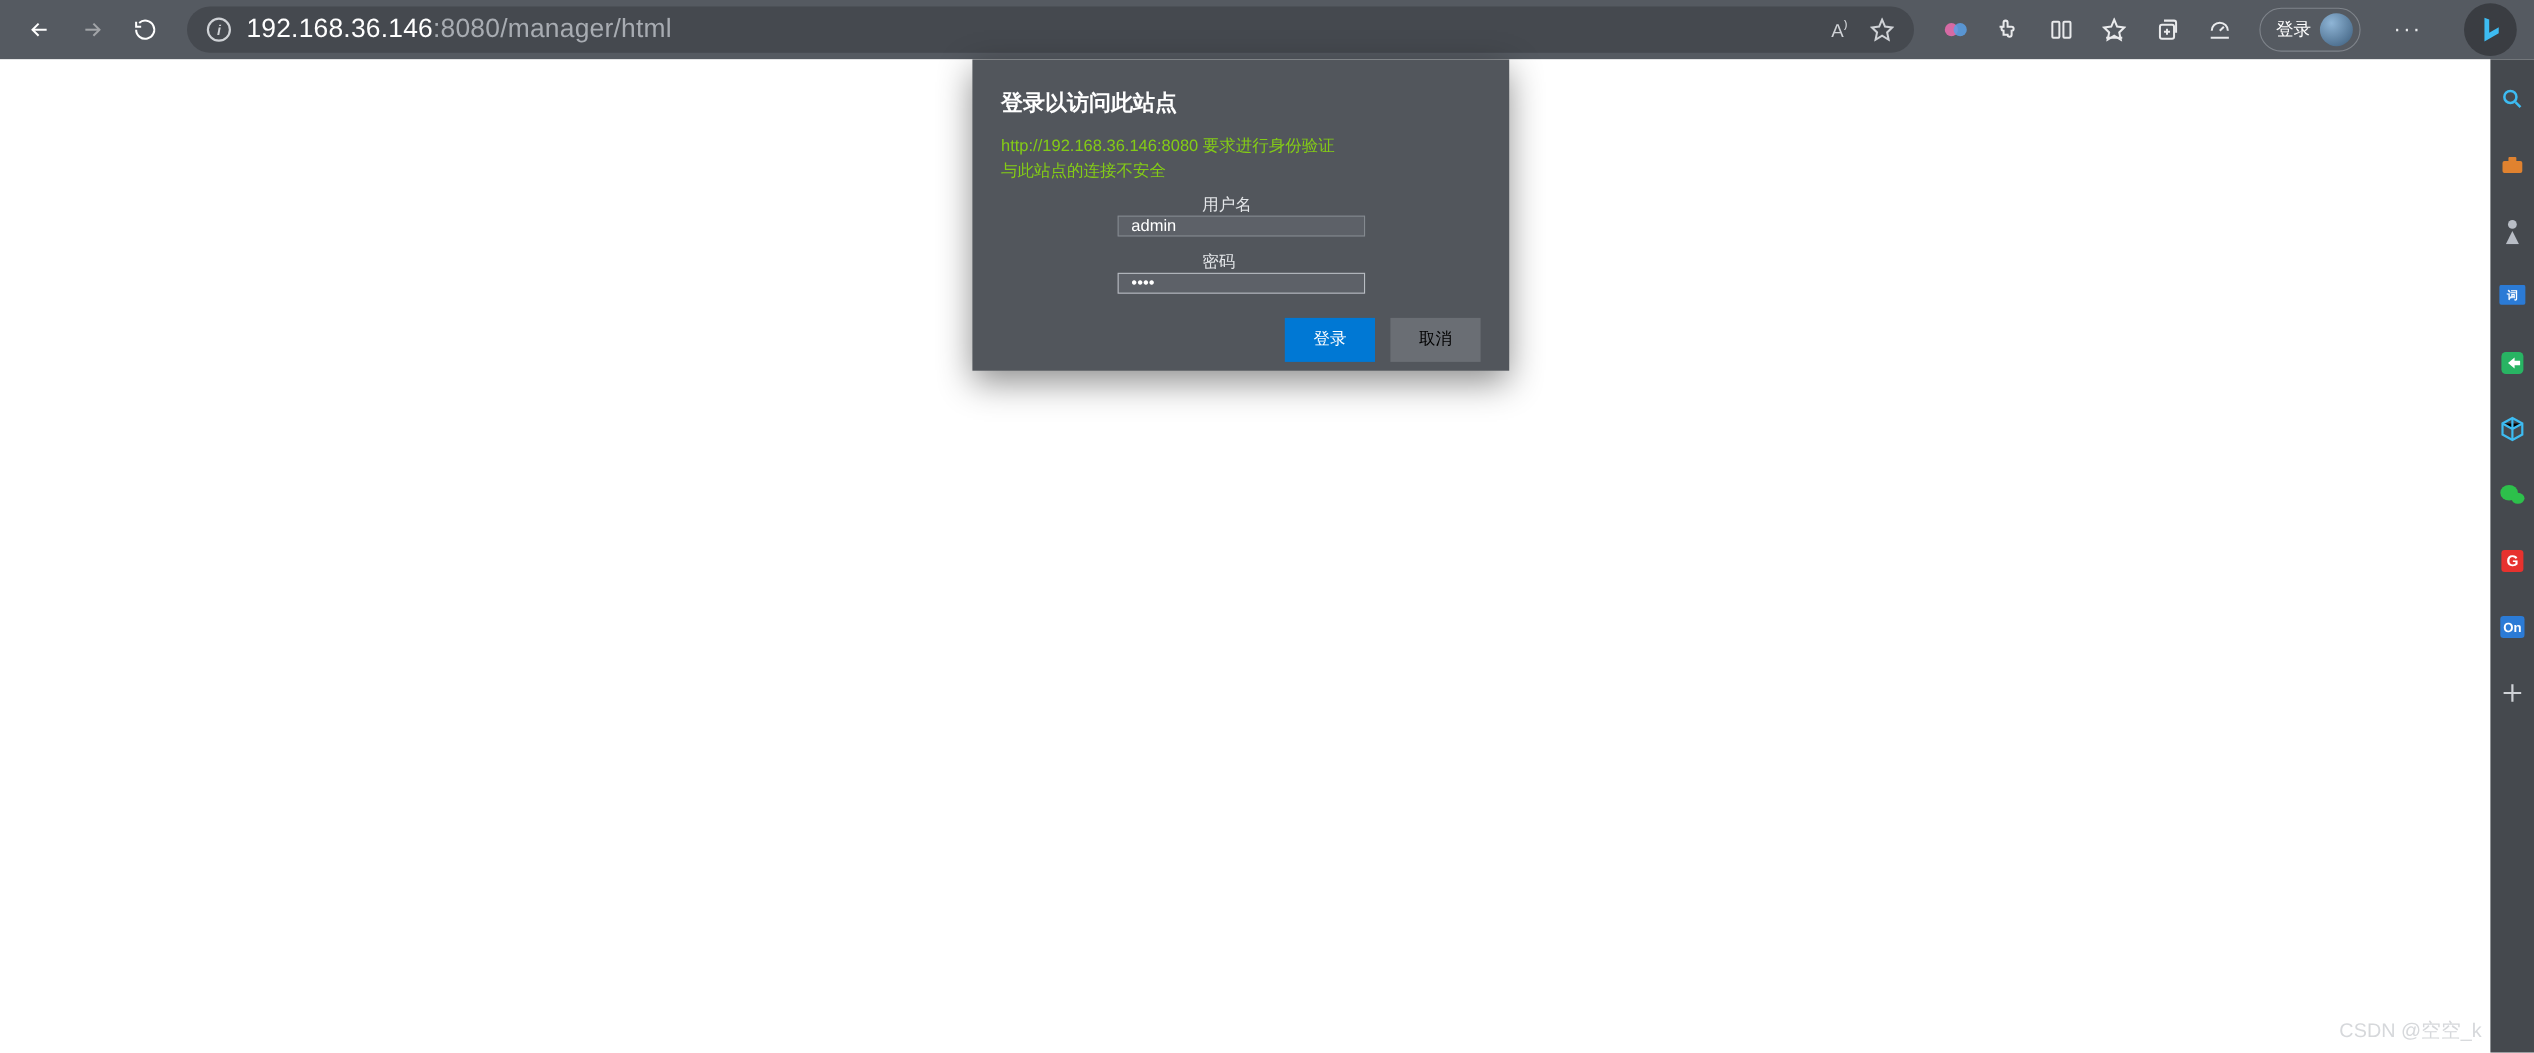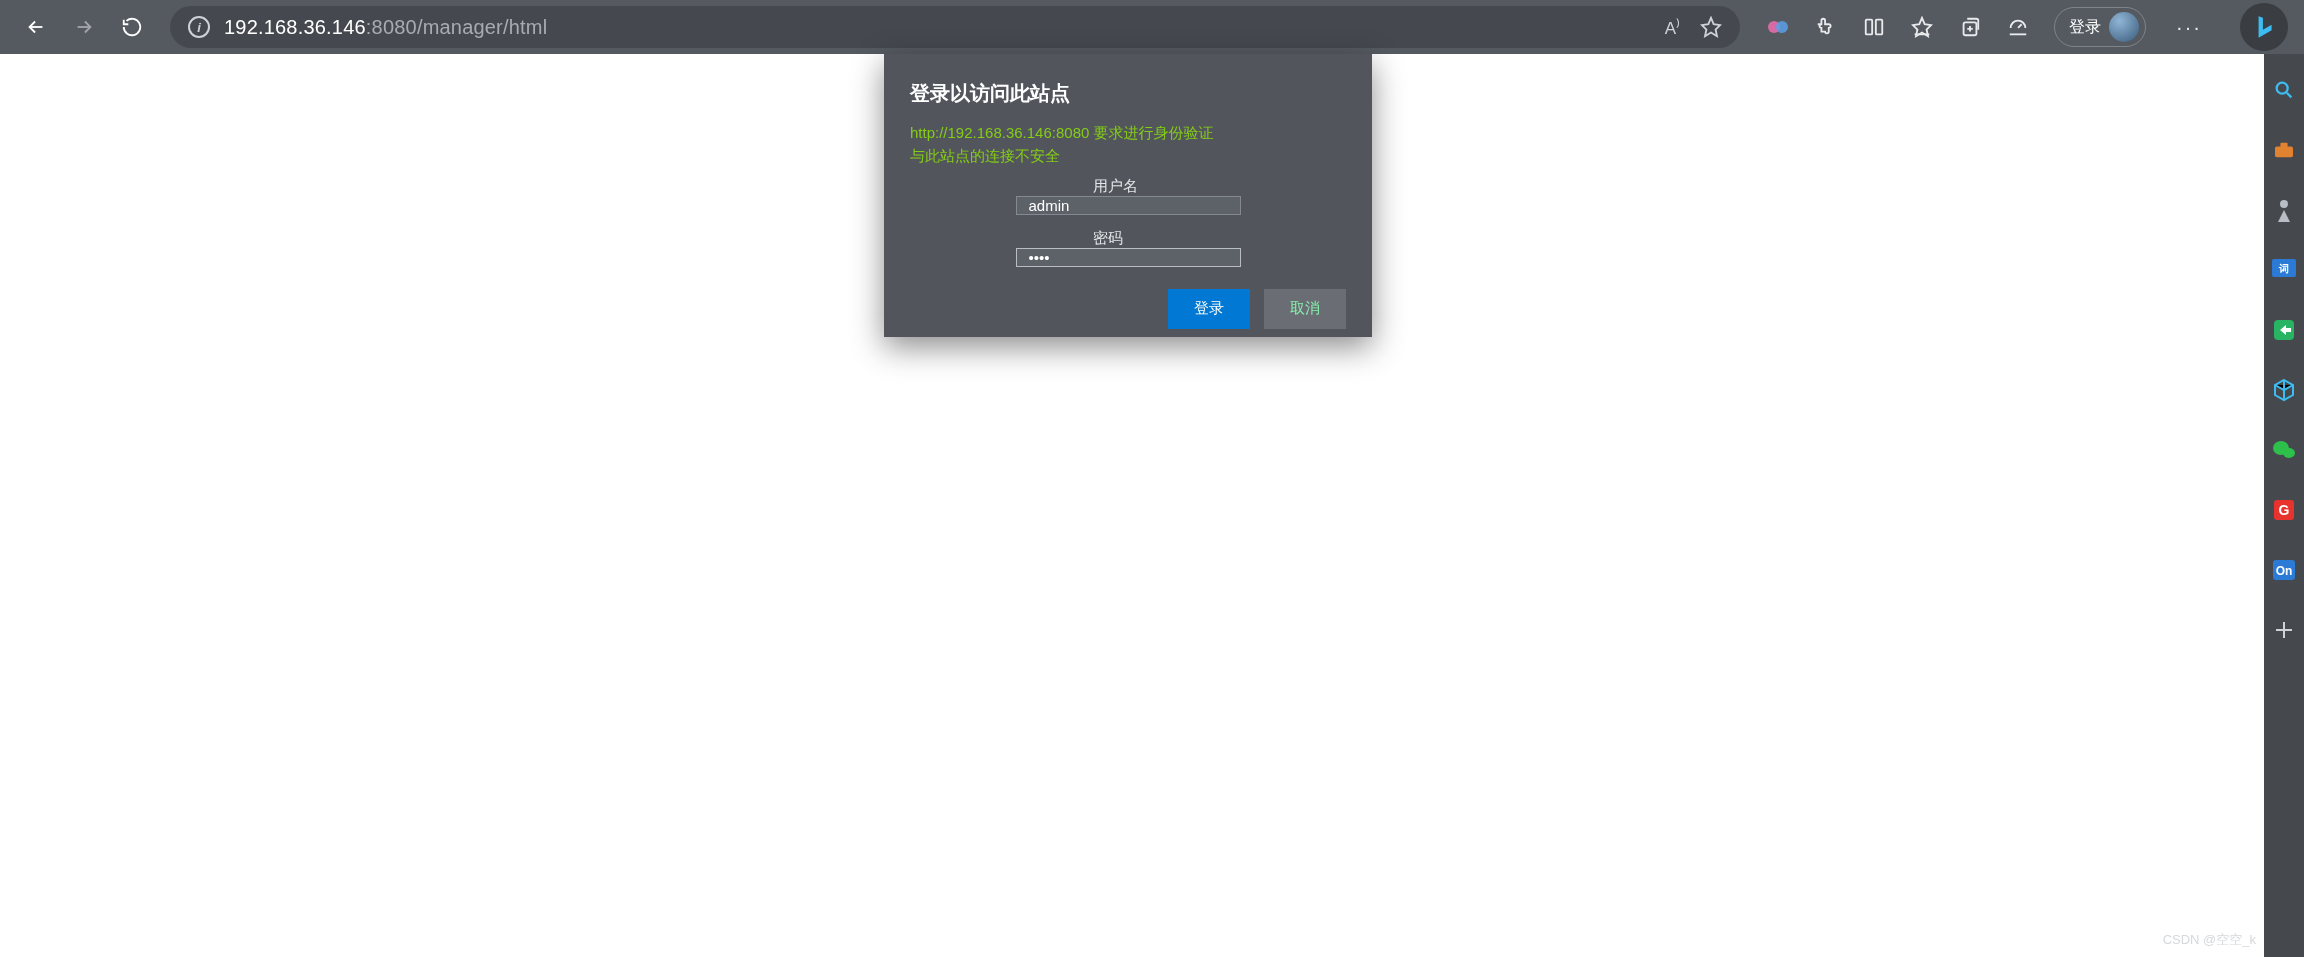--- a/index.html
+++ b/index.html
@@ -3,21 +3,21 @@
   <meta charset="utf-8">
   <style>
     * { margin: 0; padding: 0; box-sizing: border-box; font-family: "Microsoft YaHei", -apple-system, sans-serif; }
     body { width: 2304px; height: 957px; background: #fff; overflow: hidden; position: relative; }
 
     .toolbar { height: 54px; background: #555a61; display: flex; align-items: center; padding: 0 16px; gap: 8px; }
     .nav-btn { width: 40px; height: 40px; display: flex; align-items: center; justify-content: center; color: #fff; cursor: pointer; border-radius: 4px; }
     .nav-btn.disabled { opacity: 0.45; }
     .addr-bar { flex: 1; height: 42px; background: #45494f; border-radius: 21px; display: flex; align-items: center; padding: 0 18px; gap: 14px; margin: 0 10px; }
     .addr-icon { width: 22px; height: 22px; border: 2px solid #cfd2d6; border-radius: 50%; display: flex; align-items: center; justify-content: center; color: #cfd2d6; font-size: 13px; font-weight: bold; font-style: italic; }
-    .addr-text { color: #fff; font-size: 20px; letter-spacing: 0.2px; }
+    .addr-text { color: #fff; font-size: 24px; letter-spacing: 0.2px; }
     .addr-text .dim { color: #a8acb2; }
     .addr-right { margin-left: auto; display: flex; align-items: center; gap: 20px; }
     .toolbar-right { display: flex; align-items: center; gap: 24px; padding-left: 8px; }
     .tb-icon { width: 24px; height: 24px; display: flex; align-items: center; justify-content: center; color: #e9eaec; cursor: pointer; }
     .login-pill { height: 40px; border: 1px solid #7f848b; border-radius: 20px; display: flex; align-items: center; gap: 8px; padding: 0 6px 0 14px; color: #fff; font-size: 16px; cursor: pointer; }
     .avatar { width: 30px; height: 30px; border-radius: 50%; background: radial-gradient(circle at 35% 30%, #8fb5d6, #3a5b7a); }
     .more-dots { color: #e9eaec; font-size: 20px; letter-spacing: 2px; cursor: pointer; padding: 0 6px; }
     .bing-circ { width: 48px; height: 48px; border-radius: 50%; background: #3a3d42; display: flex; align-items: center; justify-content: center; margin-left: 8px; cursor: pointer; }
 
     .content { position: absolute; top: 54px; left: 0; width: 2264px; height: 903px; background: #fff; }
@@ -28,23 +28,23 @@
     .dialog { position: absolute; top: 54px; left: 884px; width: 488px; background: #52565c; box-shadow: 0 10px 30px rgba(0,0,0,0.45); padding: 26px 26px 8px 26px; color: #fff; }
     .dlg-title { font-size: 20px; font-weight: 600; margin-bottom: 14px; }
     .dlg-msg { font-size: 15px; color: #84cc16; line-height: 1.55; margin-bottom: 9px; }
     .dlg-row { display: flex; align-items: center; margin-bottom: 14px; flex-direction: column; }
     .dlg-label { width: 70px; font-size: 15px; color: #e4e6e9; }
     .dlg-input { flex: 1; height: 44px; background: #5d6168; border: 1px solid #84898f; color: #fff; font-size: 15px; padding: 0 12px; outline: none; }
     .dlg-input.focused { border-color: #b9bdc3; }
     .dlg-actions { display: flex; justify-content: flex-end; gap: 14px; margin-top: 22px; }
     .btn { height: 40px; padding: 0 26px; font-size: 15px; border: none; cursor: pointer; display: flex; align-items: center; justify-content: center; }
     .btn-primary { background: #0078d4; color: #fff; }
-    .btn-secondary { background: #6a6e74; color: #86efac; }
-
-    .watermark { position: absolute; bottom: 8px; right: 48px; font-size: 13px; color: #d6d8db; }
+    .btn-secondary { background: #6a6e74; color: #000000; }
+
+    .watermark { position: absolute; bottom: 8px; right: 48px; font-size: 18px; color: #d6d8db; }
   </style>
 </head>
 <body>
 
 <div class="toolbar">
   <div class="nav-btn">
     <svg width="22" height="22" viewBox="0 0 24 24" fill="none" stroke="#fff" stroke-width="2">
         <path d="M19 12H5"></path>
         <path d="M11 18l-6-6 6-6"></path>
       </svg>

